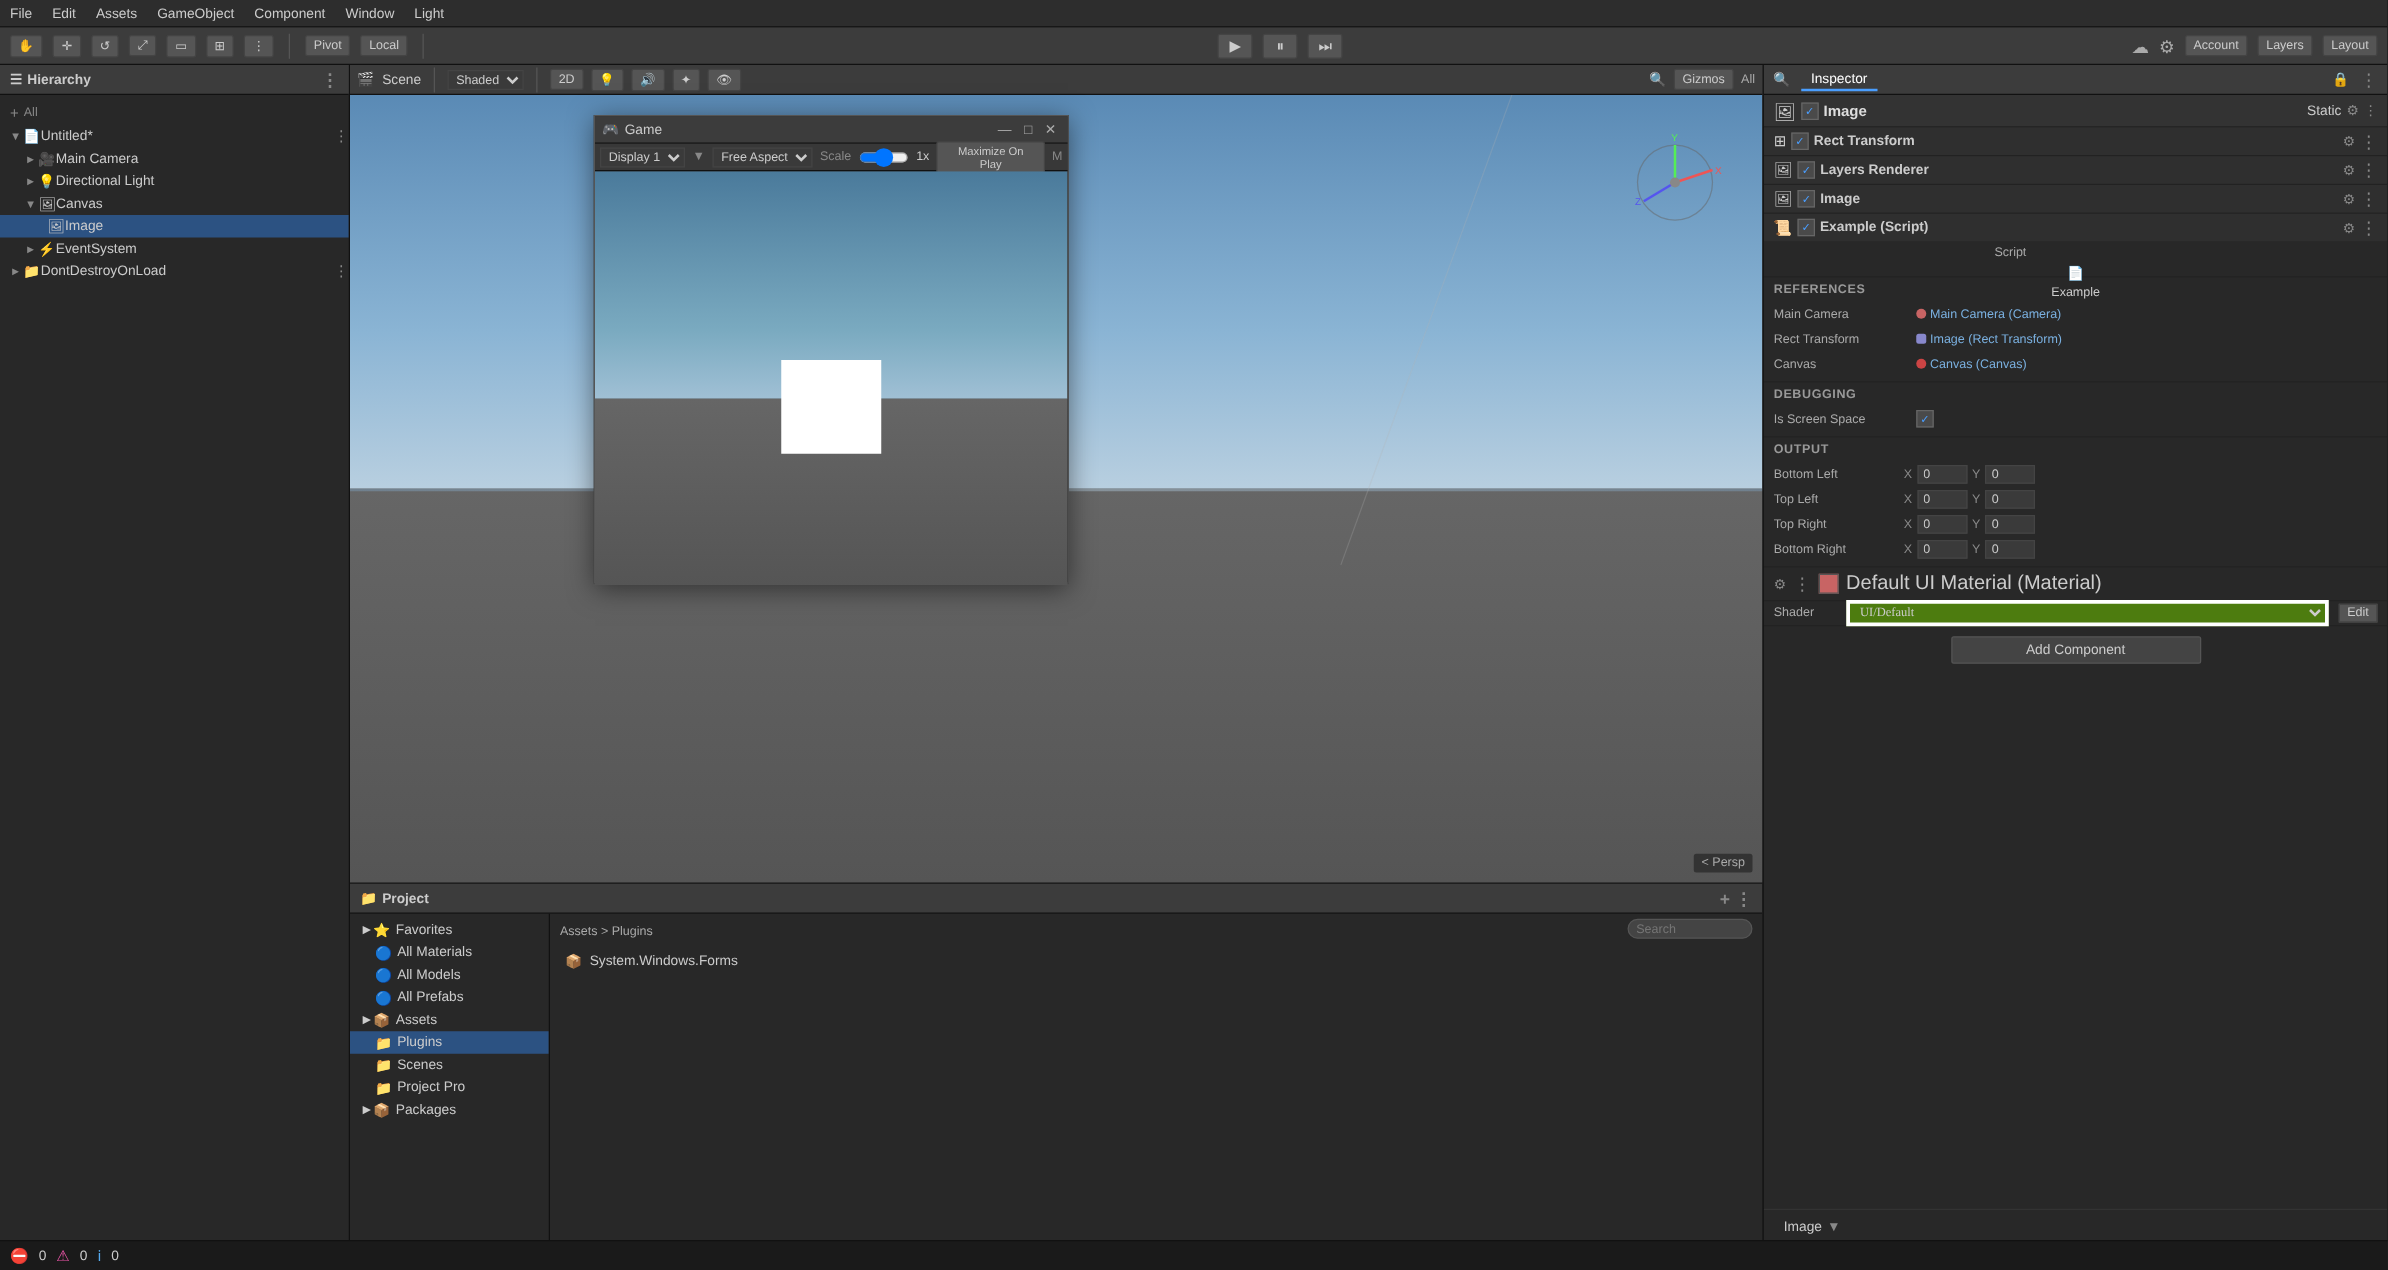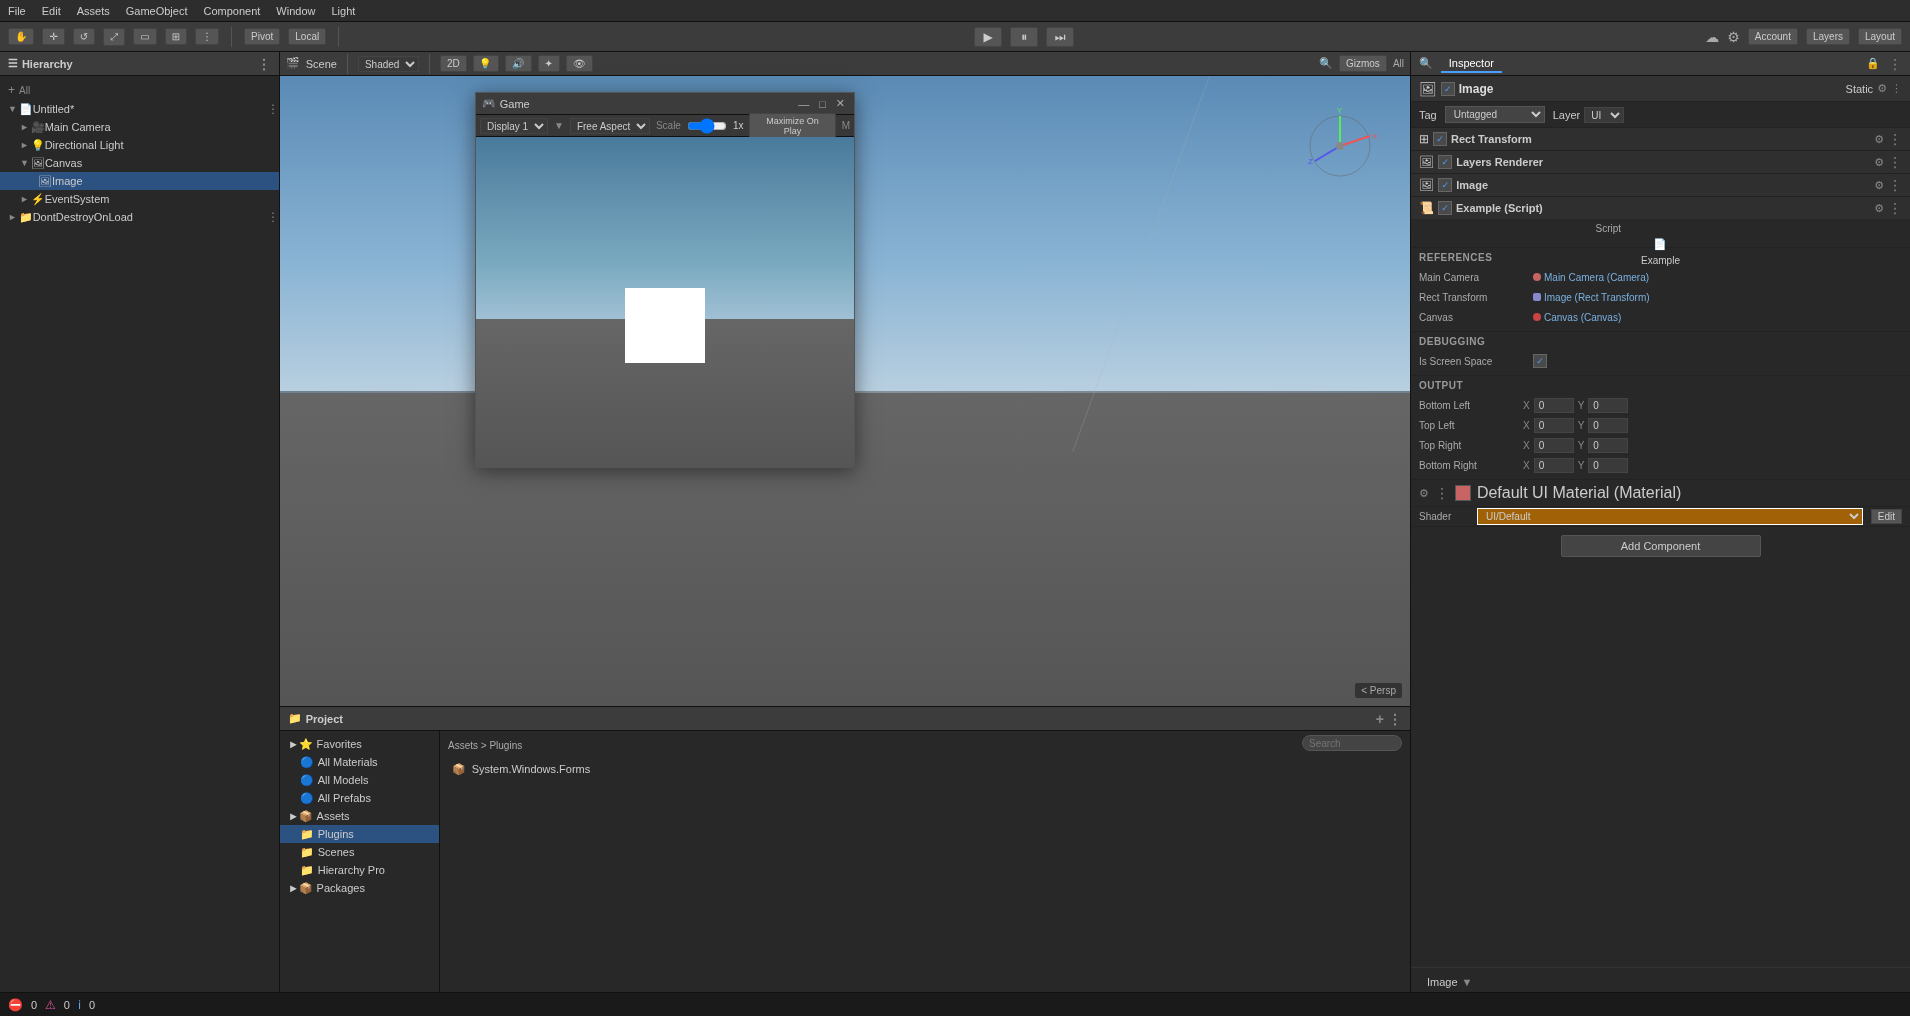--- a/index.html
+++ b/index.html
@@ -503,26 +503,27 @@
       gap: 8px;
       border-bottom: 1px solid #222;
       height: 20px;
     }
     .shader-label {
       font-size: 10px;
       color: #aaa;
       width: 50px;
     }
     .shader-select {
-      background: #a16207;
-      border: 1px solid #ffffff;
+      background: #4d7c0f;
+      border: 3px solid #ffffff;
       color: #ccc;
       font-size: 10px;
       padding: 1px 4px;
       flex: 1;
+      font-family: Liberation Serif, serif;
     }
     .edit-btn {
       background: #555;
       border: 1px solid #444;
       color: #ccc;
       font-size: 10px;
       padding: 1px 6px;
       cursor: pointer;
     }
 
@@ -843,21 +844,21 @@
           <div class="proj-item proj-indent1 selected">
             <span style="margin-right:4px;">📁</span>
             <span>Plugins</span>
           </div>
           <div class="proj-item proj-indent1">
             <span style="margin-right:4px;">📁</span>
             <span>Scenes</span>
           </div>
           <div class="proj-item proj-indent1">
             <span style="margin-right:4px;">📁</span>
-            <span>Hierarchy Pro</span>
+            <span>Project Pro</span>
           </div>
 
           <div class="proj-item">
             <span>►</span>
             <span style="margin-right:4px;">📦</span>
             <span>Packages</span>
           </div>
         </div>
 
         <div class="project-files" style="position:relative;">
@@ -894,32 +895,20 @@
 
       <div class="component-header">
         <span style="font-size:14px;">🖼</span>
         <div class="checkbox-check">✓</div>
         <span class="component-name">Image</span>
         <span class="static-text">Static</span>
         <span style="color:#888;cursor:pointer;">⚙</span>
         <span style="color:#888;cursor:pointer;">⋮</span>
       </div>
 
-      <div class="tag-row">
-        <span>Tag</span>
-        <select class="tag-select">
-          <option>Untagged</option>
-        </select>
-        <div class="layer-row">
-          <span>Layer</span>
-          <select class="select-dropdown" style="width:40px;">
-            <option>UI</option>
-          </select>
-        </div>
-      </div>
 
       <div class="comp-section">
         <div class="comp-section-header">
           <span style="font-size:12px;">⊞</span>
           <div class="checkbox-check">✓</div>
           <span class="comp-section-title">Rect Transform</span>
           <span style="color:#888;font-size:11px;">⚙</span>
           <span style="color:#888;font-size:14px;">⋮</span>
         </div>
       </div>

